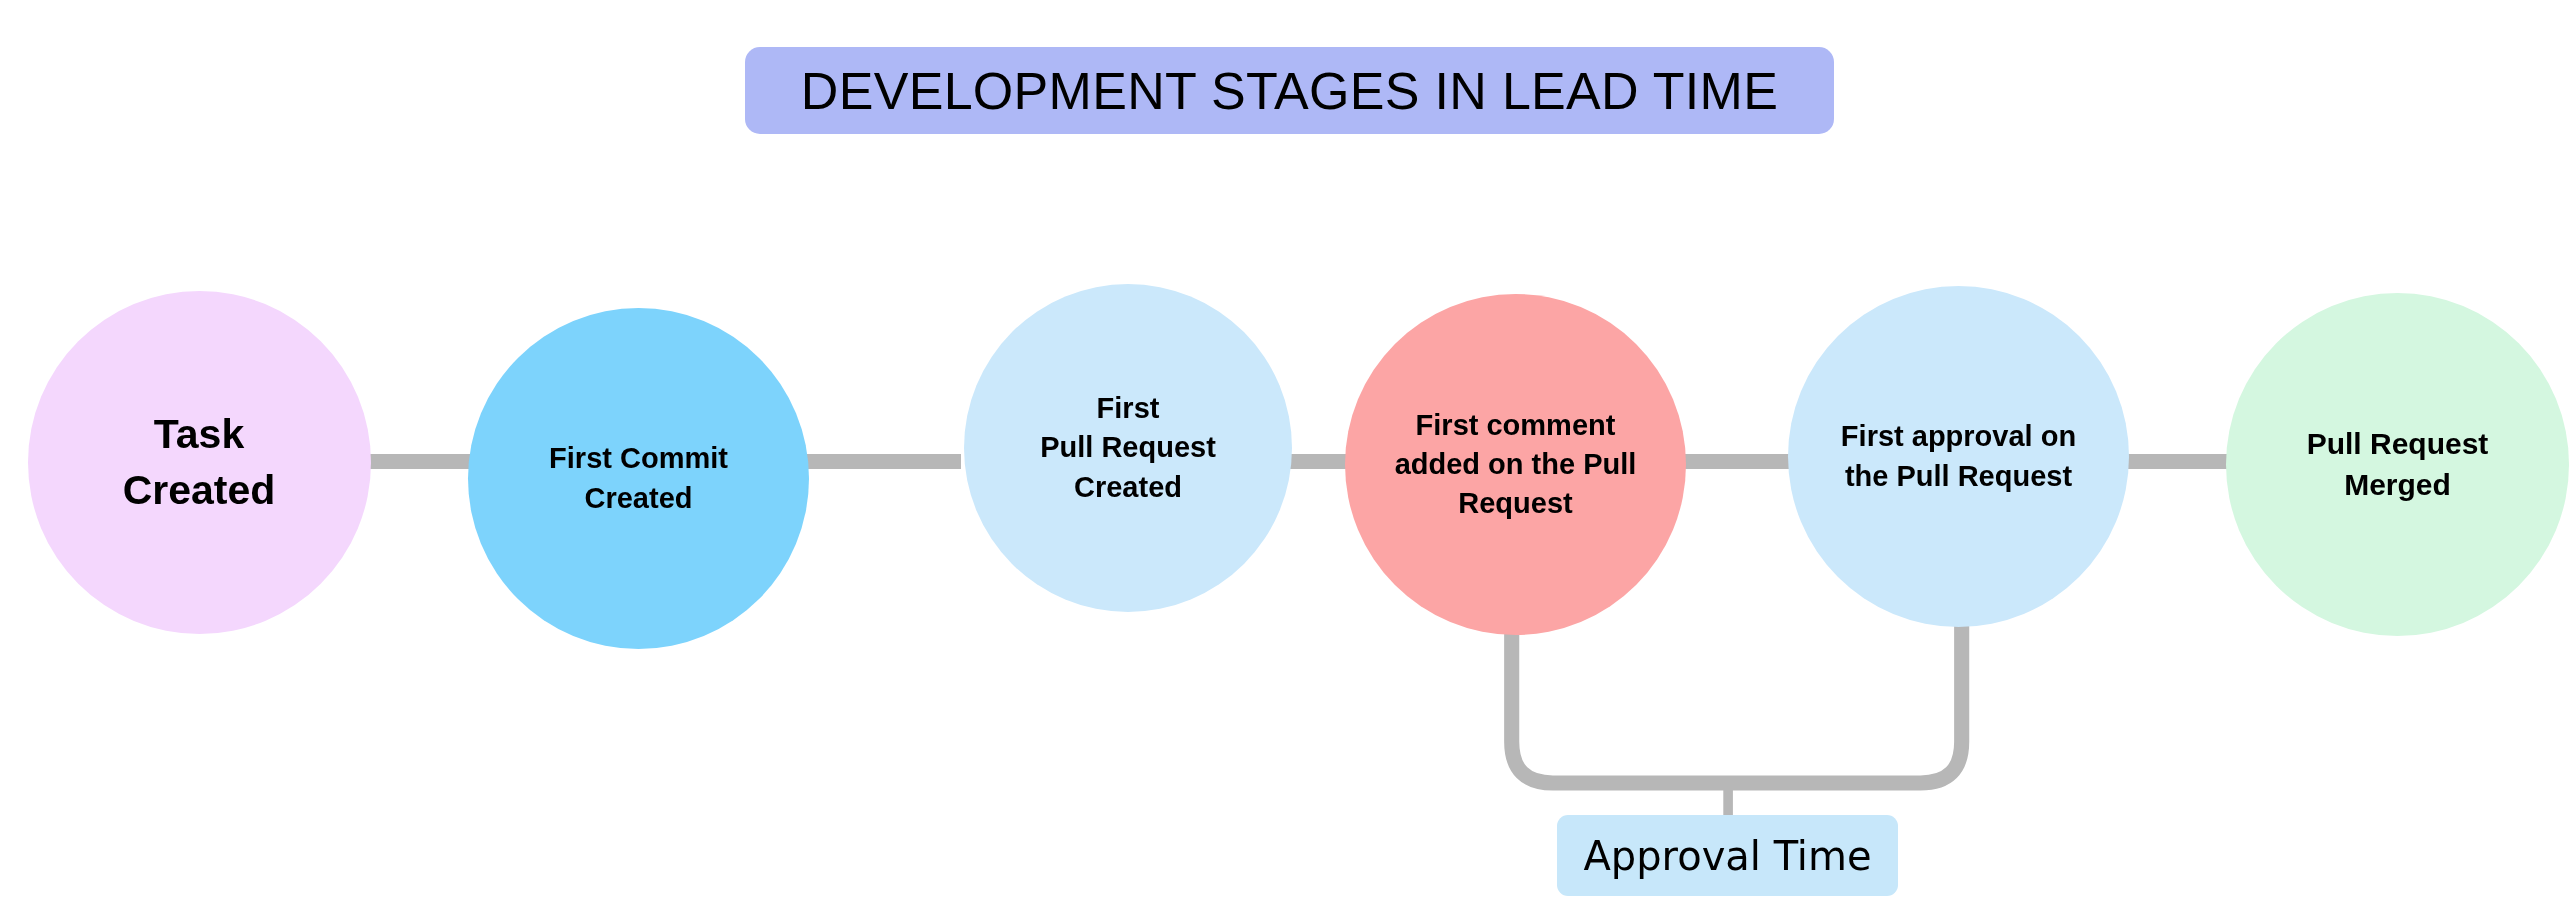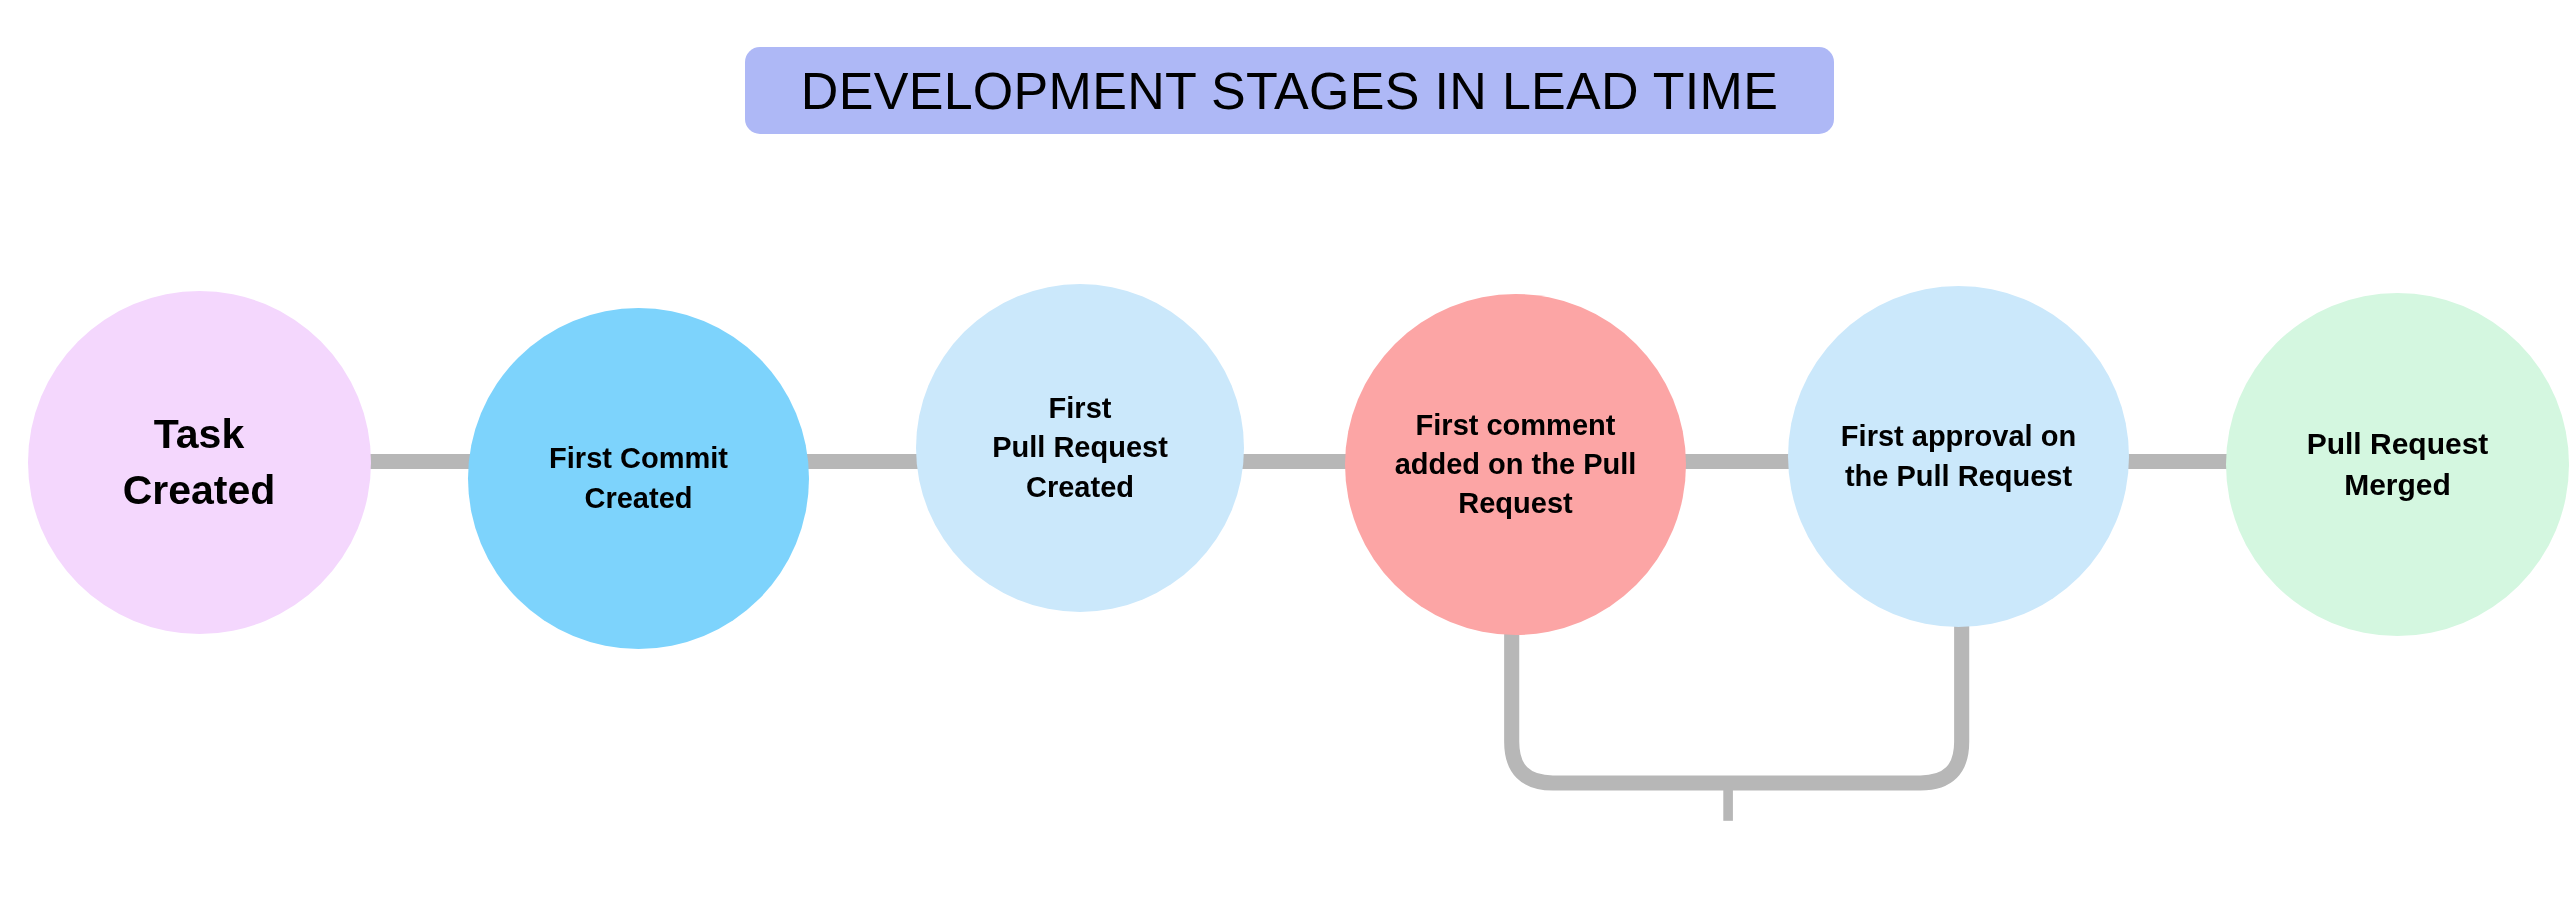--- a/index.html
+++ b/index.html
@@ -64,21 +64,21 @@
   .node-label {
     font-family: "Liberation Sans", sans-serif;
     font-weight: bold;
     color: #000000;
     line-height: 1.35;
     white-space: pre-line;
   }
 
   .n1 { left: 27.5px;   top: 291px; width: 343px; height: 343px; background: #f4d7fd; }
   .n2 { left: 468px;  top: 308px; width: 341px; height: 341px; background: #7dd3fc; }
-  .n3 { left: 916px; top: 284px; width: 328px; height: 328px; background: #cbe8fb; }
+  .n3 { left: 964px; top: 284px; width: 328px; height: 328px; background: #cbe8fb; }
   .n4 { left: 1345px; top: 294px; width: 341px; height: 341px; background: #fca5a5; }
   .n5 { left: 1788px; top: 286px; width: 341px; height: 341px; background: #cbe8fb; }
   .n6 { left: 2226px; top: 293px; width: 343px; height: 343px; background: #d4f7e0; }
 
   .n1 .node-label { font-size: 41px; }
   .n2 .node-label { font-size: 29px; }
   .n3 .node-label { font-size: 29px; }
   .n4 .node-label { font-size: 29px; width: 343px; }
   .n5 .node-label { font-size: 29px; width: 323px; }
   .n6 .node-label { font-size: 30px; }
@@ -163,15 +163,18 @@
   <div class="node n5">
     <span class="node-label">First approval on
 the Pull Request</span>
   </div>
 
   <div class="node n6">
     <span class="node-label">Pull Request
 Merged</span>
   </div>
 
+  <div class="approval-box">
+    <span class="approval-text">Approval Time</span>
+  </div>
 
 </div>
 
 
 </body></html>

